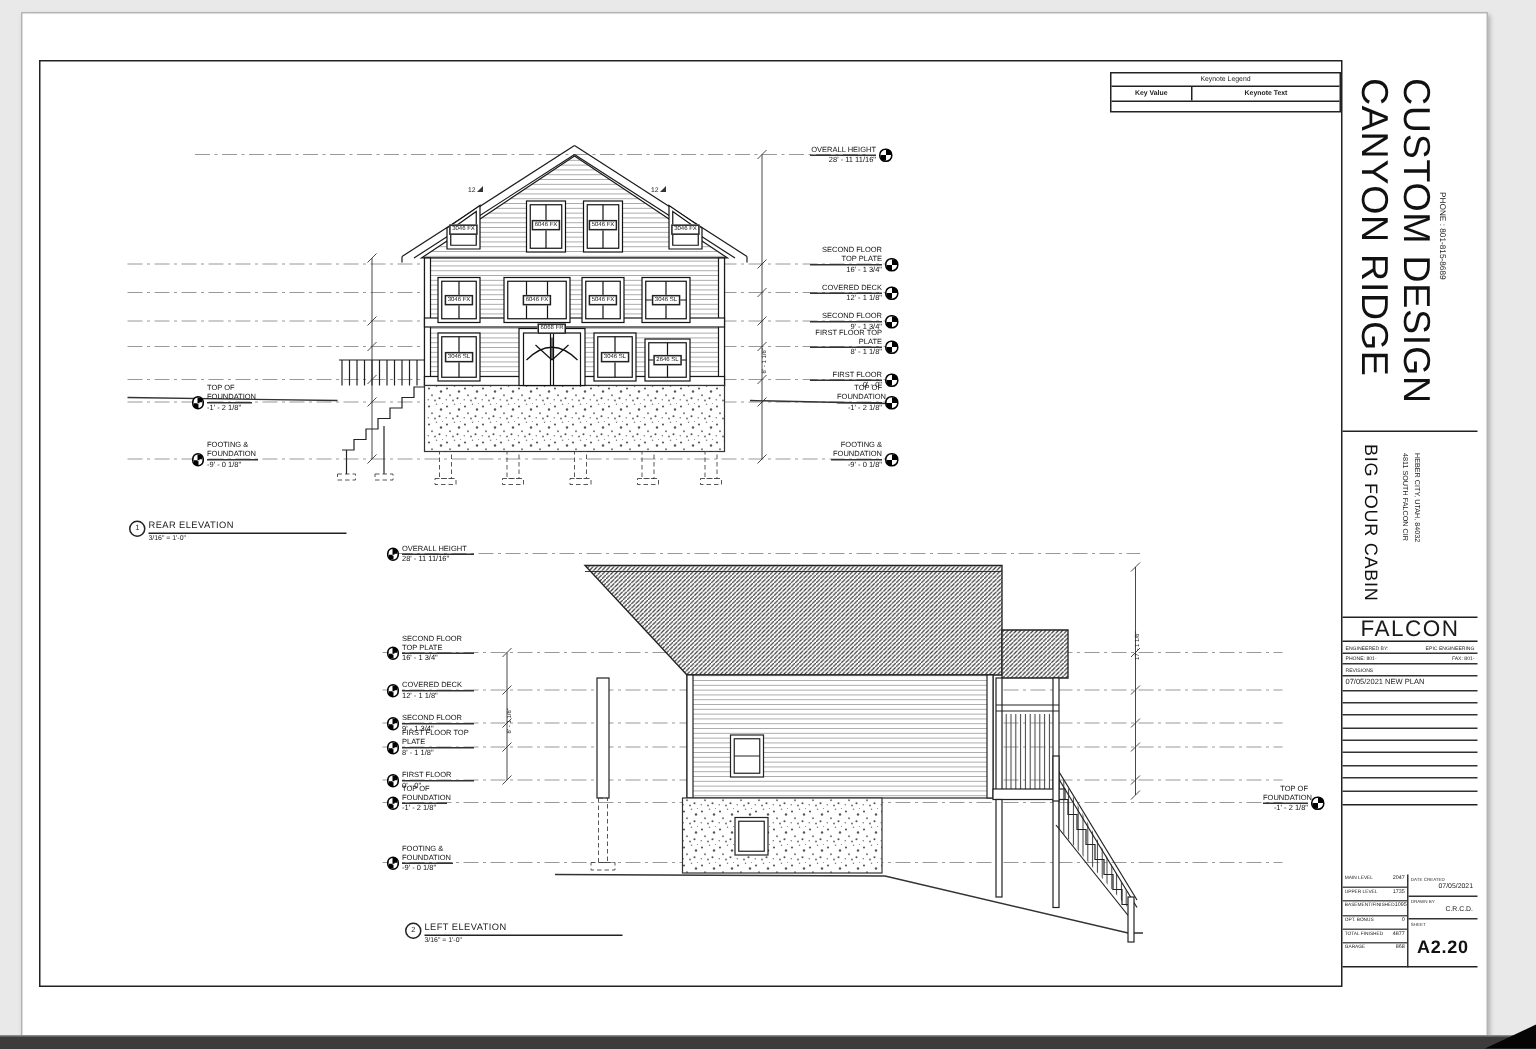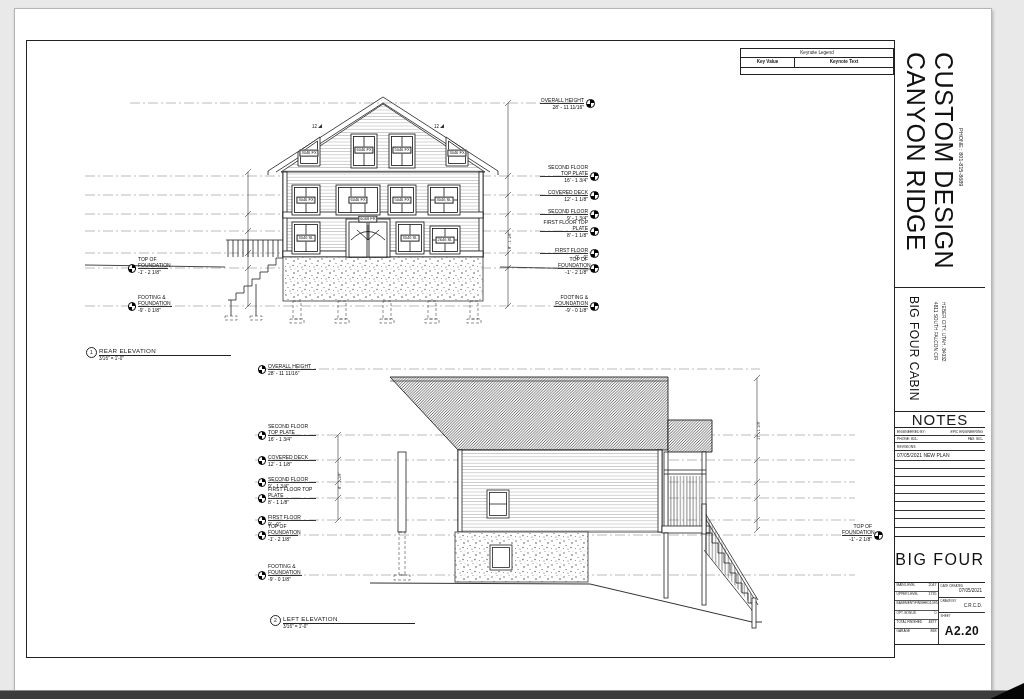--- a/index.html
+++ b/index.html
@@ -475,21 +475,21 @@
     <span class="vtxt vphone abs" style="left:63px;top:88px">PHONE : 801-815-8689</span>
   </div>
 
   <div class="tb-sec" style="top:248px;height:124px">
     <span class="vtxt vproj abs" style="left:12px;top:8px">BIG FOUR CABIN</span>
     <span class="vtxt vaddr abs" style="left:38px;top:14px">4811 SOUTH FALCON CIR</span>
     <span class="vtxt vaddr abs" style="left:46px;top:14px">HEBER CITY, UTAH, 84032</span>
   </div>
 
   <div class="tb-sec" style="top:372px;height:125px">
-    <div class="notes-title">NOTES</div>
+    <div class="notes-title">FALCON</div>
     <div class="nrow">
         <span>ENGINEERED BY:</span>
         <span>EPIC ENGINEERING</span>
       </div>
     <div class="nrow">
         <span>PHONE:  801-</span>
         <span>FAX:  801-</span>
       </div>
     <div class="nrow">
         <span>REVISIONS</span>
@@ -499,23 +499,20 @@
       <div class="nrow-empty"></div>
       <div class="nrow-empty"></div>
     <div class="nrow-empty"></div>
       <div class="nrow-empty"></div>
       <div class="nrow-empty"></div>
     <div class="nrow-empty"></div>
       <div class="nrow-empty"></div>
       <div class="nrow-empty" style="border-bottom:none"></div>
   </div>
 
-  <div class="tb-sec" style="top:497px;height:46px">
-    <div class="bigfour" style="margin-top:14px">BIG FOUR</div>
-  </div>
 
   <div class="tb-sec" style="top:543px;height:62px;border-bottom:1.2px solid #222">
     <div class="areas">
       <div class="arow">
           <span>MAIN LEVEL</span>
           <span class="av">2047</span>
         </div>
       <div class="arow">
           <span>UPPER LEVEL</span>
           <span class="av">1735</span>

